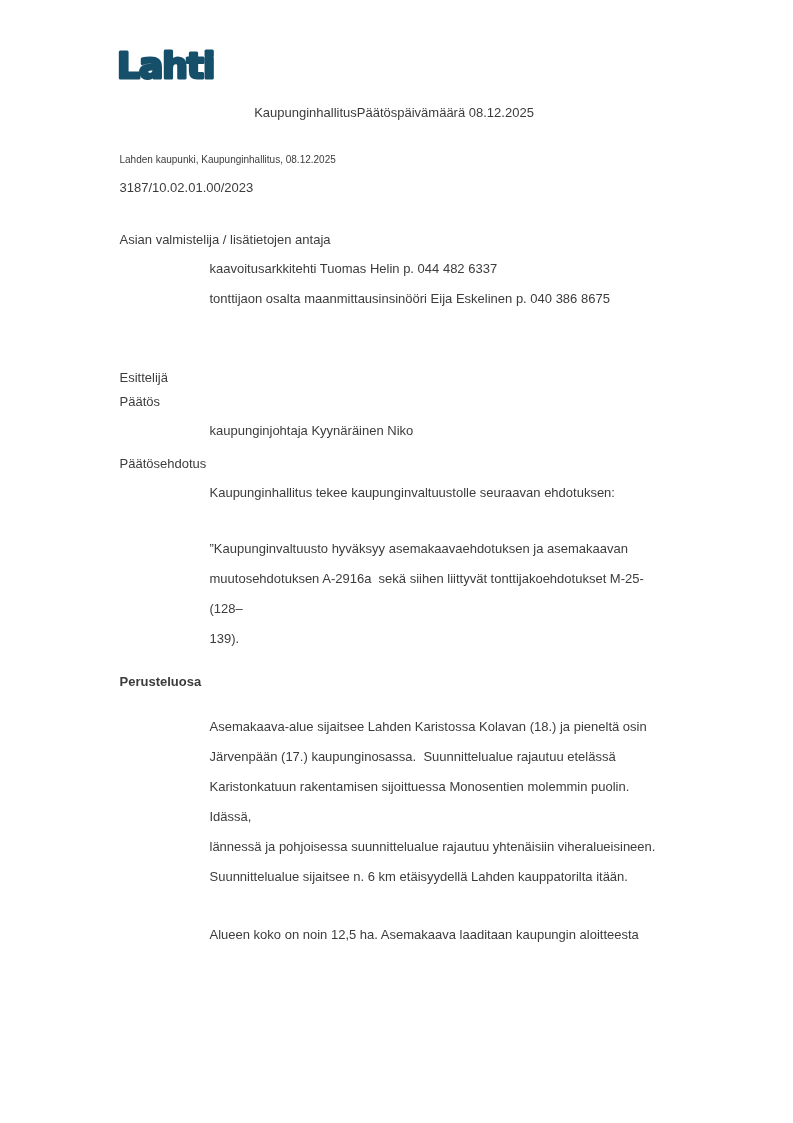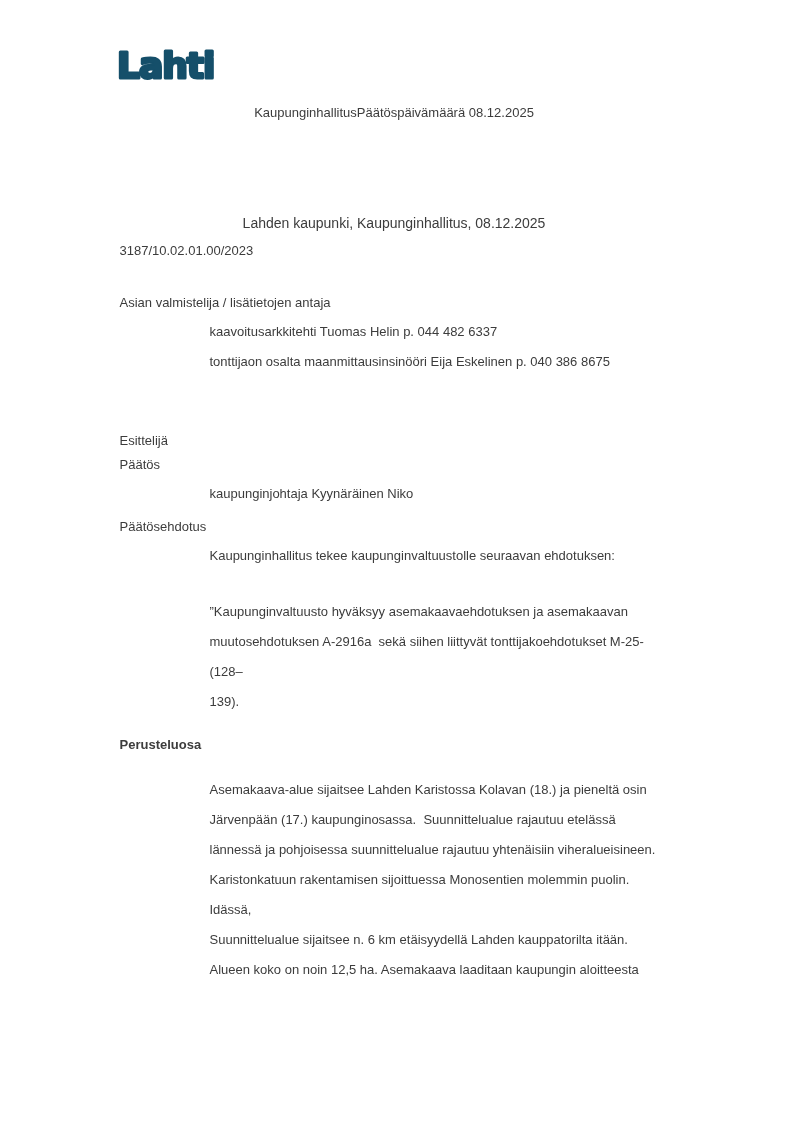--- a/index.html
+++ b/index.html
@@ -17,24 +17,23 @@
   }
   .logo-wrap { margin-left: -5px; height: 50px; }
   .header-row {
     display: flex;
     justify-content: center;
     margin-top: 17px;
     font-size: 13px;
     line-height: 16px;
   }
   .intro {
-    margin: 94px 0 0 0;
-    font-size: 14px;
+    margin: 31px 0 0 0;
+    font-size: 10px;
     line-height: 16px;
-    text-align: center;
   }
   .title-block {
     margin-top: 46px;
     font-size: 13.5px;
     line-height: 27px;
     color: #383838;
   }
   .diary {
     margin: 12px 0 0 0;
     font-size: 13px;
@@ -49,21 +48,21 @@
   .lbl-esittelija   { margin-top: 56px; }
   .lbl-paatosehdotus{ margin-top: 10px; }
   .lbl-perusteluosa { margin-top: 20px; font-weight: bold; }
   .indent { margin-left: 90px; }
   .bline {
     font-size: 13px;
     line-height: 30px;
     white-space: pre-wrap;
   }
   .mt6  { margin-top: 6px; }
-  .mt12 { margin-top: 0; }
+  .mt12 { margin-top: 28px; }
   .mt26 { margin-top: 26px; }
   .mt22 { margin-top: 22px; }
   .line { white-space: pre-wrap; }
 </style>
 </head>
 <body>
 
 <div class="page">
 
   <div class="logo-wrap">
@@ -103,22 +102,22 @@
       <div class="bline">muutosehdotuksen A-2916a  sekä siihen liittyvät tonttijakoehdotukset M-25-(128–</div>
       <div class="bline">139).</div>
     </div>
   </div>
 
   <div class="section-label lbl-perusteluosa">Perusteluosa</div>
   <div class="indent mt22">
     <div>
       <div class="bline">Asemakaava-alue sijaitsee Lahden Karistossa Kolavan (18.) ja pieneltä osin</div>
       <div class="bline">Järvenpään (17.) kaupunginosassa.  Suunnittelualue rajautuu etelässä</div>
+      <div class="bline">Karistonkatuun rakentamisen sijoittuessa Monosentien molemmin puolin. Idässä,</div>
       <div class="bline">lännessä ja pohjoisessa suunnittelualue rajautuu yhtenäisiin viheralueisineen.</div>
-      <div class="bline">Karistonkatuun rakentamisen sijoittuessa Monosentien molemmin puolin. Idässä,</div>
       <div class="bline">Suunnittelualue sijaitsee n. 6 km etäisyydellä Lahden kauppatorilta itään.</div>
     </div>
     <div class="mt12">
       <div class="bline">Alueen koko on noin 12,5 ha. Asemakaava laaditaan kaupungin aloitteesta</div>
     </div>
   </div>
 
 </div>
 
 </body></html>

